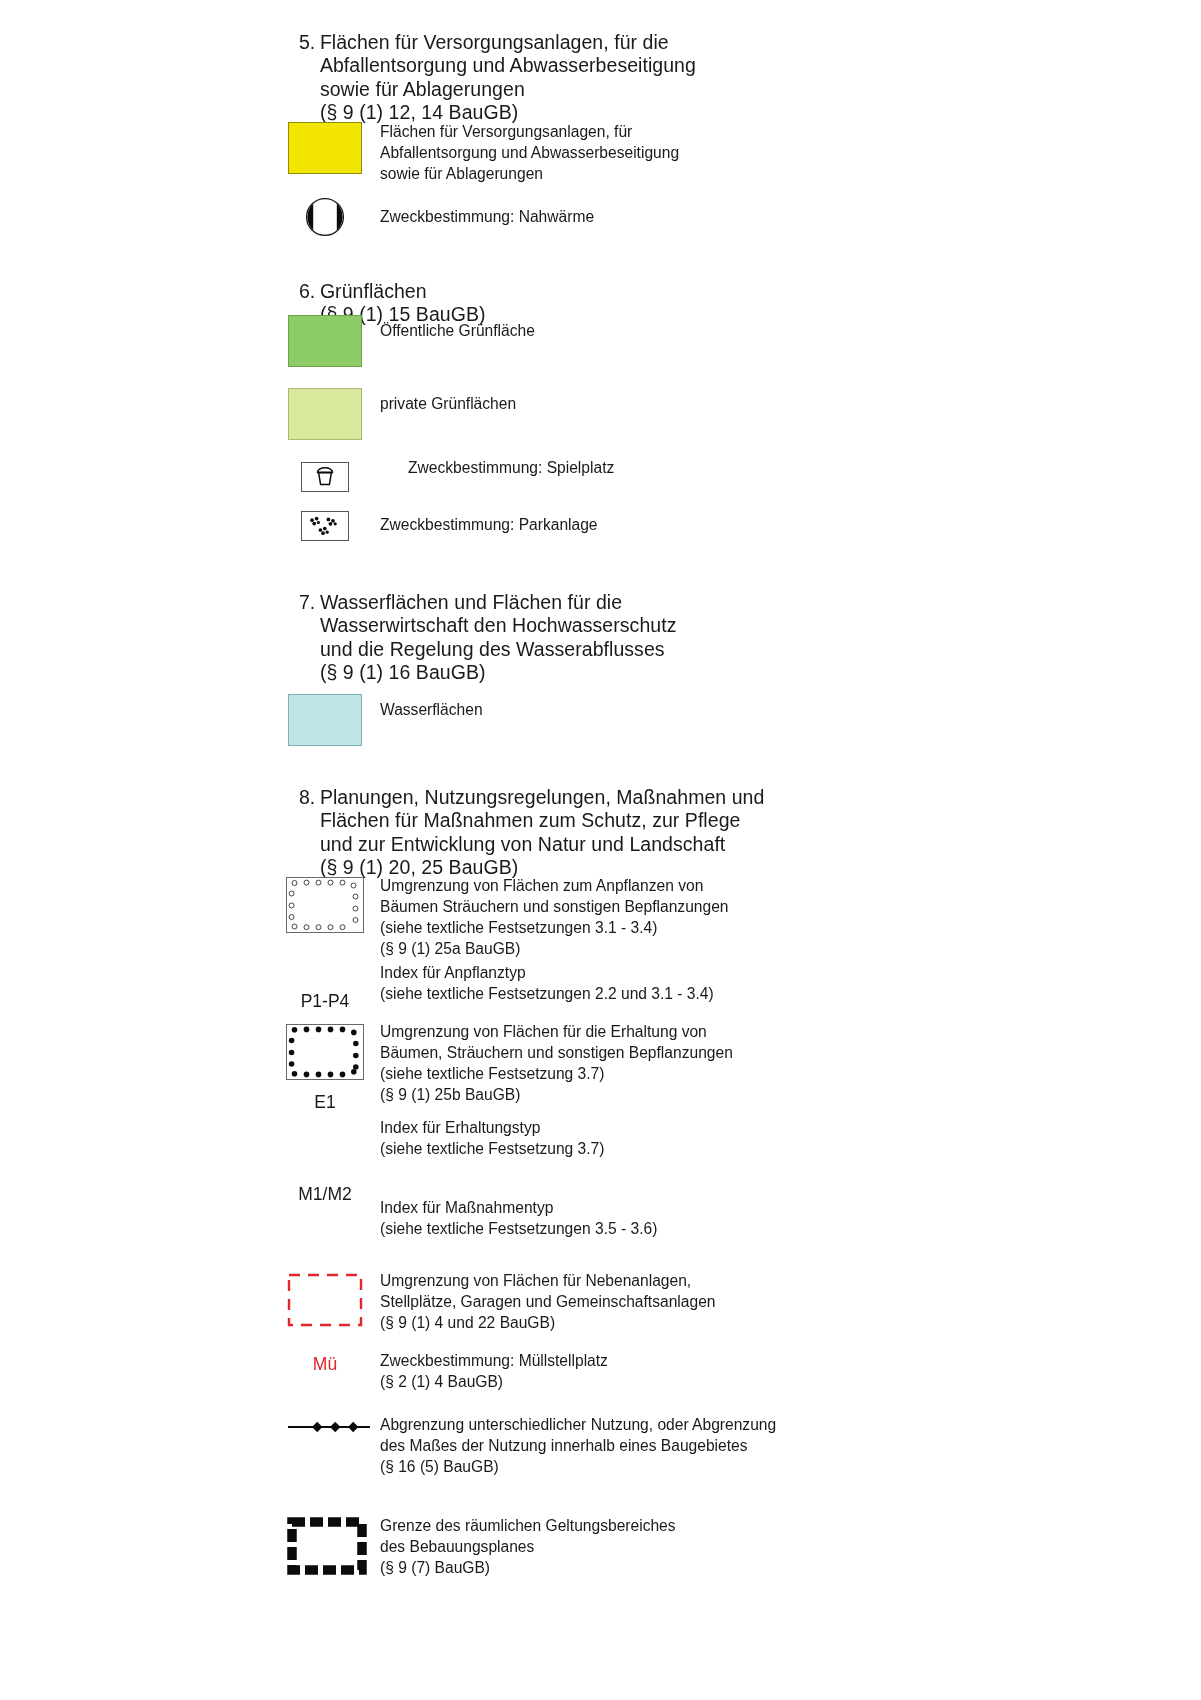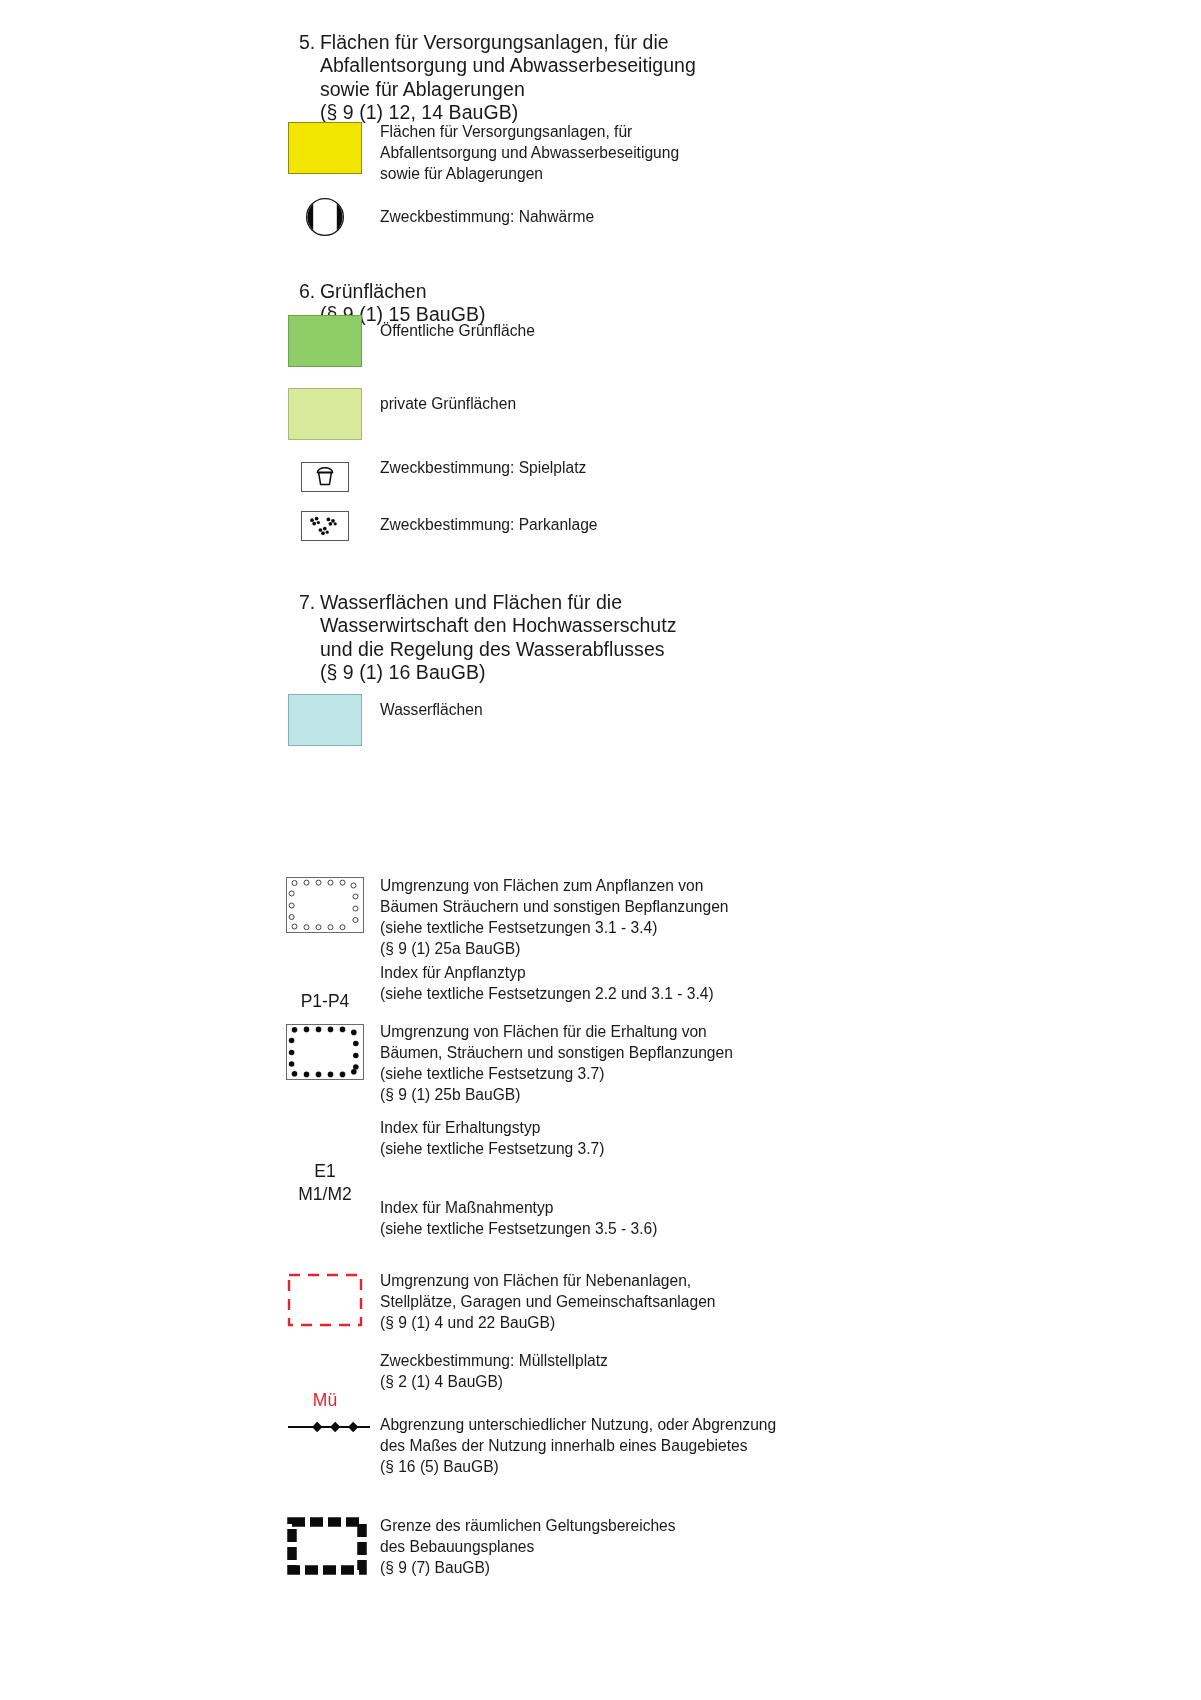--- a/index.html
+++ b/index.html
@@ -192,21 +192,21 @@
 
   <div class="sym-cell" style="top:462px;">
     <div class="boxsym">
       <svg width="46" height="28" viewBox="0 0 46 28" style="position:absolute;left:0;top:0;">
         <path d="M 16.6 9.4 L 18.6 21.6 L 27.4 21.6 L 29.4 9.4 Z" fill="#ffffff" stroke="#0b0b0b" stroke-width="1.5" stroke-linejoin="round"></path>
         <path d="M 15.4 9.4 A 7.6 4.6 0 0 1 30.6 9.4 Z" fill="#ffffff" stroke="#0b0b0b" stroke-width="1.5" stroke-linejoin="round"></path>
         <line x1="15.4" y1="9.4" x2="30.6" y2="9.4" stroke="#0b0b0b" stroke-width="1.5"></line>
       </svg>
     </div>
   </div>
-  <div class="desc" style="top:458px;">Zweckbestimmung: Spielplatz</div>
+  <div class="desc" style="top:458px;margin-left:28px;">Zweckbestimmung: Spielplatz</div>
 
   <div class="sym-cell" style="top:511px;">
     <div class="boxsym">
       <svg width="46" height="28" viewBox="0 0 46 28" style="position:absolute;left:0;top:0;">
         <g fill="#0b0b0b">
           <circle cx="10.0" cy="8.2" r="1.85"></circle>
           <circle cx="14.6" cy="6.6" r="1.85"></circle>
           <circle cx="12.2" cy="11.6" r="1.85"></circle>
           <circle cx="16.4" cy="10.6" r="1.6"></circle>
 
@@ -230,20 +230,26 @@
 Wasserwirtschaft den Hochwasserschutz
 und die Regelung des Wasserabflusses
 (§ 9 (1) 16 BauGB)</span>
   </div>
 
   <div class="sym-cell" style="top:694px;">
     <div class="swatch swatch-water"></div>
   </div>
   <div class="desc" style="top:700px;">Wasserflächen</div>
 
+  <div class="section sec-head" style="top:763px;">
+    <span class="num">8.</span><span class="body">Planungen, Nutzungsregelungen, Maßnahmen und
+Flächen für Maßnahmen zum Schutz, zur Pflege
+und zur Entwicklung von Natur und Landschaft
+(§ 9 (1) 20, 25 BauGB)</span>
+  </div>
 
   <div class="sym-cell" style="top:877px;">
     <div class="perim-box">
       <div class="frame"></div>
       <svg width="78" height="56" viewBox="0 0 78 56" style="position:absolute;left:0;top:0;">
         <g fill="#ffffff" stroke="#3a3a3a" stroke-width="0.95">
 
           <circle cx="8.5" cy="6.0" r="2.5"></circle>
           <circle cx="20.5" cy="5.6" r="2.5"></circle>
           <circle cx="32.5" cy="5.6" r="2.5"></circle>
@@ -308,21 +314,21 @@
           <circle cx="67.8" cy="47.8" r="2.8"></circle>
         </g>
       </svg>
     </div>
   </div>
   <div class="desc" style="top:1022px;">Umgrenzung von Flächen für die Erhaltung von
 Bäumen, Sträuchern und sonstigen Bepflanzungen
 (siehe textliche Festsetzung 3.7)
 (§ 9 (1) 25b BauGB)</div>
 
-  <div class="sym-cell" style="top:1161px;">
+  <div class="sym-cell" style="top:1092px;">
     <div class="idx-text">E1</div>
   </div>
   <div class="desc" style="top:1118px;">Index für Erhaltungstyp
 (siehe textliche Festsetzung 3.7)</div>
 
   <div class="sym-cell" style="top:1184px;">
     <div class="idx-text">M1/M2</div>
   </div>
   <div class="desc" style="top:1177px;margin-top:21px;">Index für Maßnahmentyp
 (siehe textliche Festsetzungen 3.5 - 3.6)</div>
@@ -332,21 +338,21 @@
     <div class="red-dashed">
       <svg width="76" height="54" viewBox="0 0 76 54">
         <rect x="2" y="2" width="72" height="50" fill="none" stroke="#e1262c" stroke-width="2.4" stroke-dasharray="11 8" stroke-linecap="butt"></rect>
       </svg>
     </div>
   </div>
   <div class="desc" style="top:1271px;">Umgrenzung von Flächen für Nebenanlagen,
 Stellplätze, Garagen und Gemeinschaftsanlagen
 (§ 9 (1) 4 und 22 BauGB)</div>
 
-  <div class="sym-cell" style="top:1390px;">
+  <div class="sym-cell" style="top:1354px;">
     <div class="idx-text red">Mü</div>
   </div>
   <div class="desc" style="top:1351px;">Zweckbestimmung: Müllstellplatz
 (§ 2 (1) 4 BauGB)</div>
 
   <div class="sym-cell" style="top:1419px;">
     <div class="abgrenz">
       <svg width="86" height="16" viewBox="0 0 86 16">
         <line x1="2" y1="8" x2="84" y2="8" stroke="#0b0b0b" stroke-width="1.9"></line>
         <path d="M 26 8 l 5.2 -5.2 l 5.2 5.2 l -5.2 5.2 Z" fill="#0b0b0b"></path>

